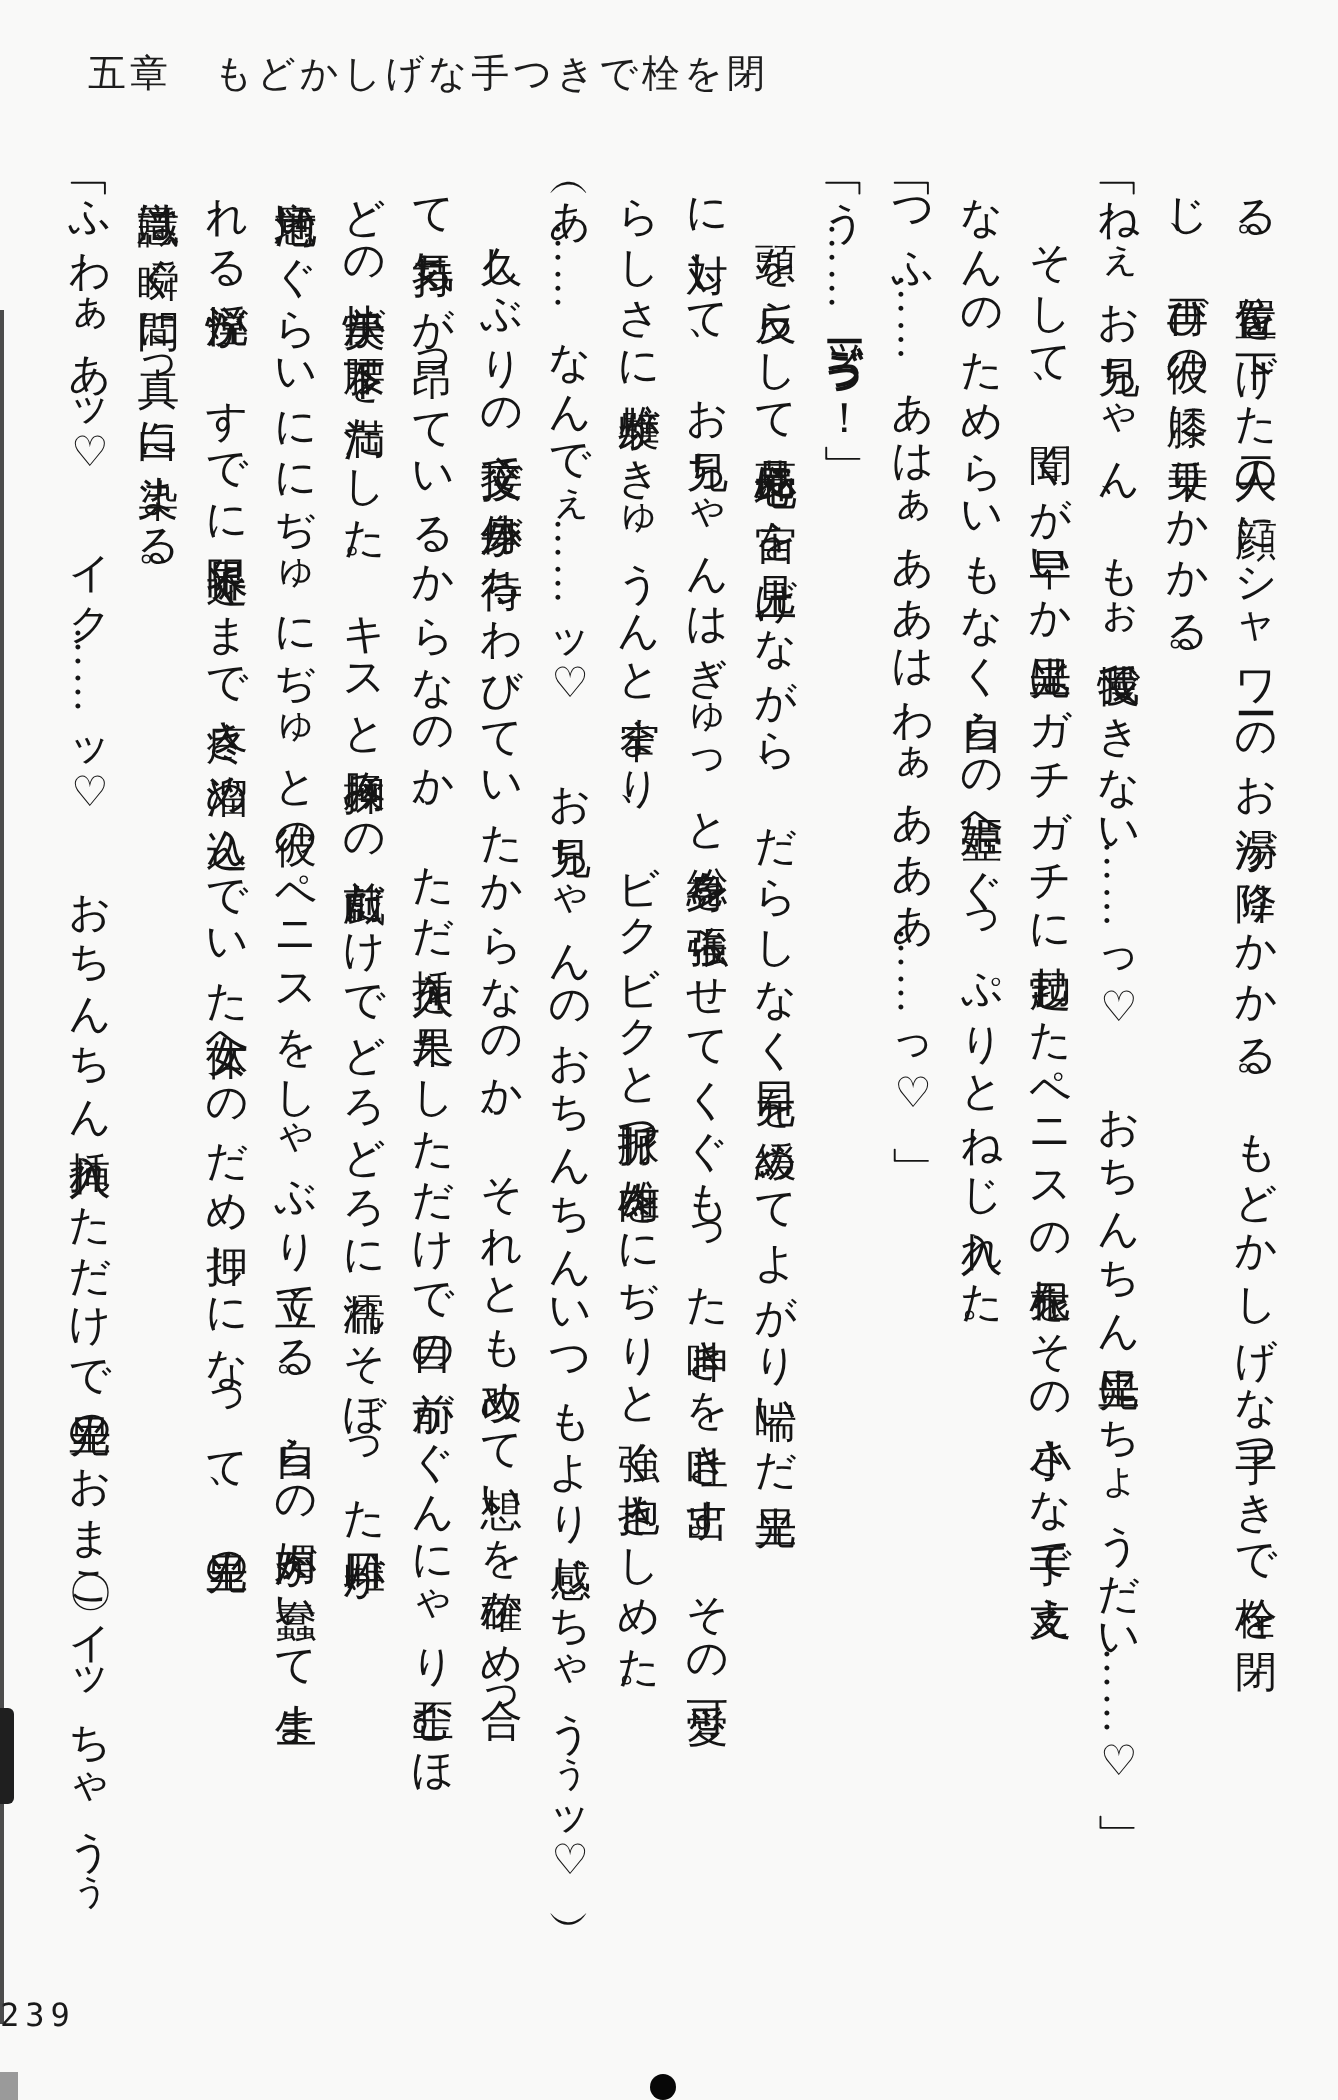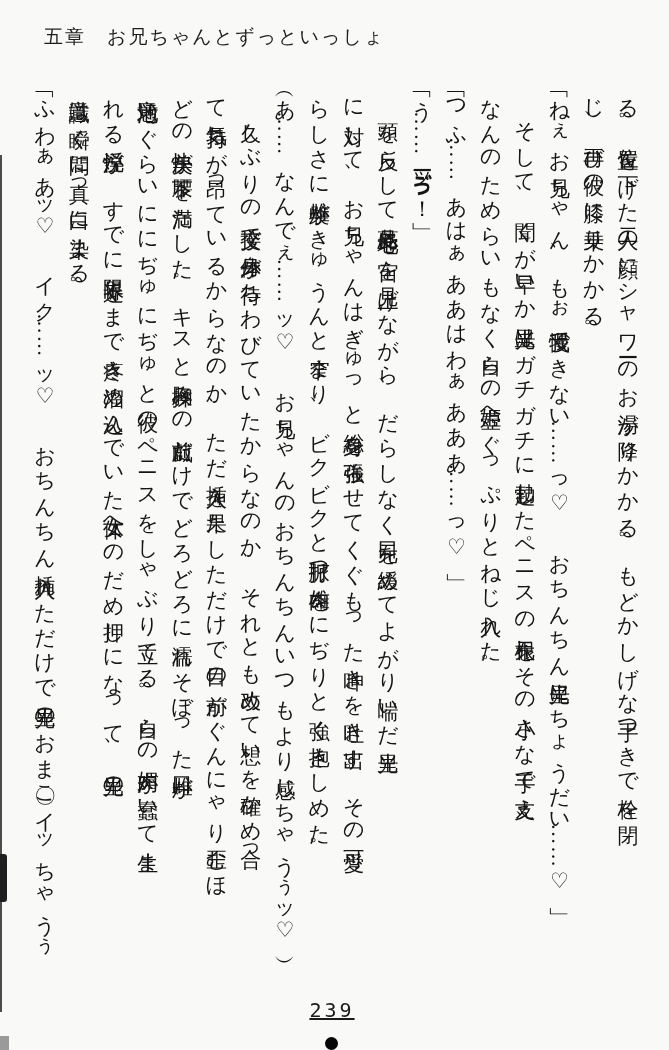--- a/index.html
+++ b/index.html
@@ -48,26 +48,24 @@
   }
   .col.indent {
     text-indent: 22.6px;    
   }
   
   .page-number {
     position: absolute;
     left: 0;
     right: 5px;
     top: 998px;
-    text-align: center;
     font-family: "DejaVu Sans Mono", monospace;
-    font-size: 20px;
+    font-size: 16px;
     letter-spacing: 3px;
     color: #1a1a1a;
-    text-decoration: underline;
   }
   .page-marker-dot {
     position: absolute;
     left: 325px;
     top: 1037px;
     width: 13px;
     height: 13px;
     border-radius: 50%;
     background: #070707;
   }
@@ -97,21 +95,21 @@
     width: 9px;
     height: 14px;
     background: #9a9a9a;
   }
 </style>
 </head>
 <body>
 
 <div class="page">
 
-  <div class="chapter-header">五章　お兄ちゃんとずっといっしょ</div>
+  <div class="chapter-header">五章　もどかしげな手つきで栓を閉</div>
 
   <div class="text-body">
       <div class="col">る。位置を下げた二人の顔にシャワーのお湯が降りかかる。もどかしげな手つきで栓を閉</div>
       <div class="col">じ、再び彼の膝に乗りかかる。</div>
       <div class="col">「ねぇお兄ちゃん、もぉ我慢できない……っ♡　おちんちん光里にちょうだい……♡」</div>
       <div class="col indent">そして、聞くが早いか光里はガチガチに勃起したペニスの根元をその小さな手で支え、</div>
       <div class="col">なんのためらいもなく自らの姫壺へぐっぷりとねじ入れた。</div>
       <div class="col">「つふ……あはぁああはわぁあああ……っ♡」</div>
       <div class="col">「う……ゔゔーッ！」</div>
       <div class="col indent">頭を反らして夢見心地に宙を見上げながら、だらしなく口元を緩めてよがり喘いだ光里</div>

